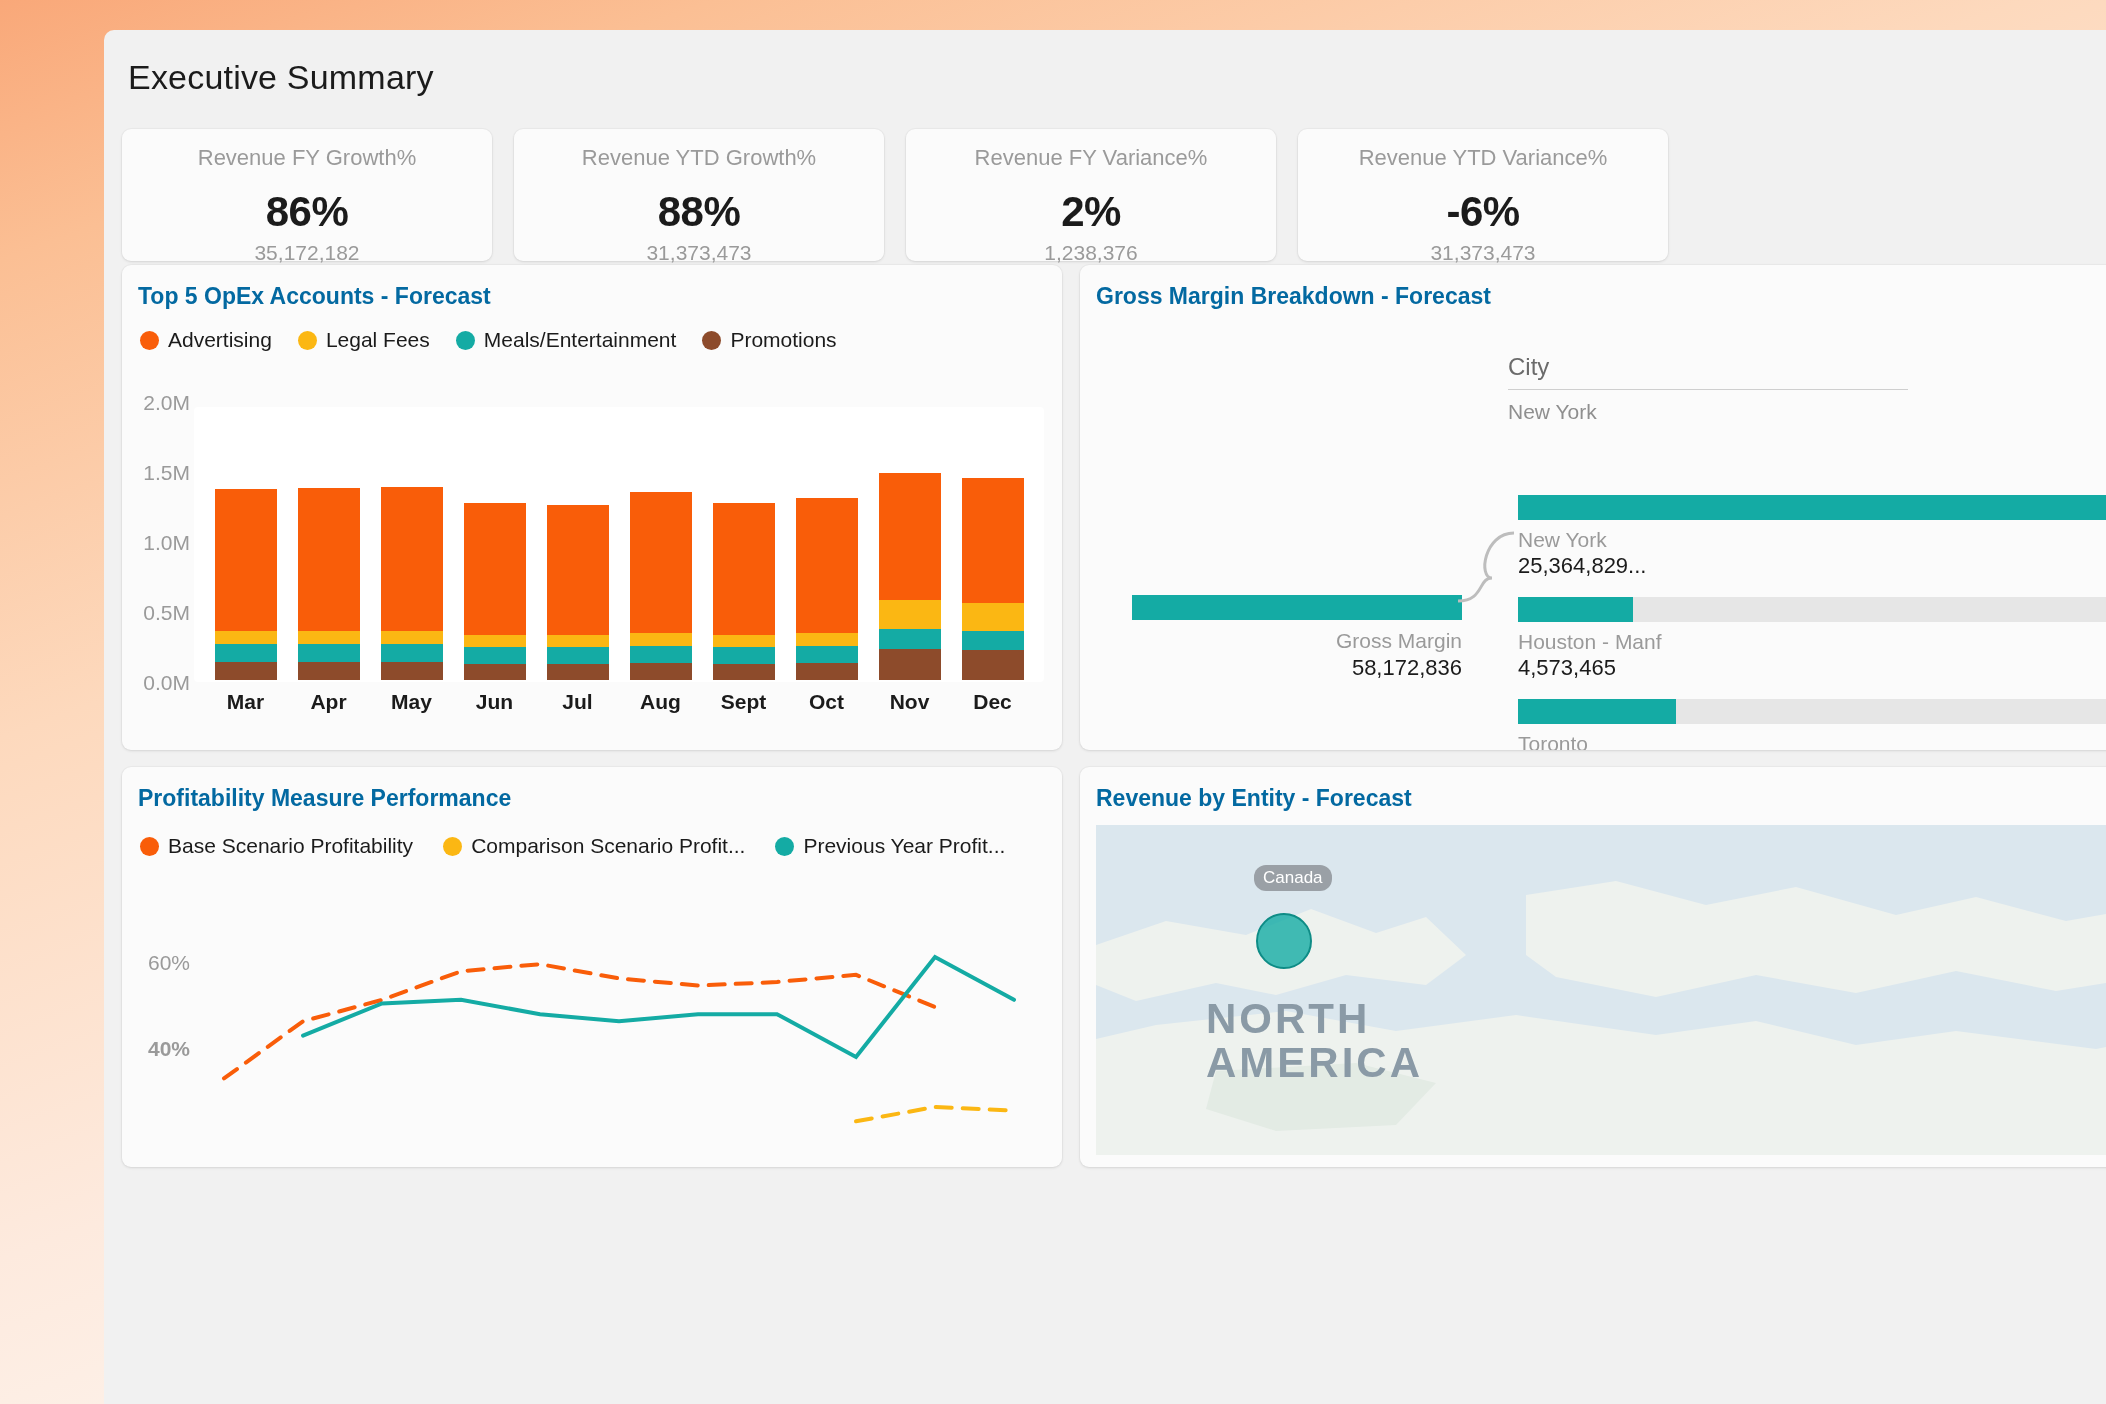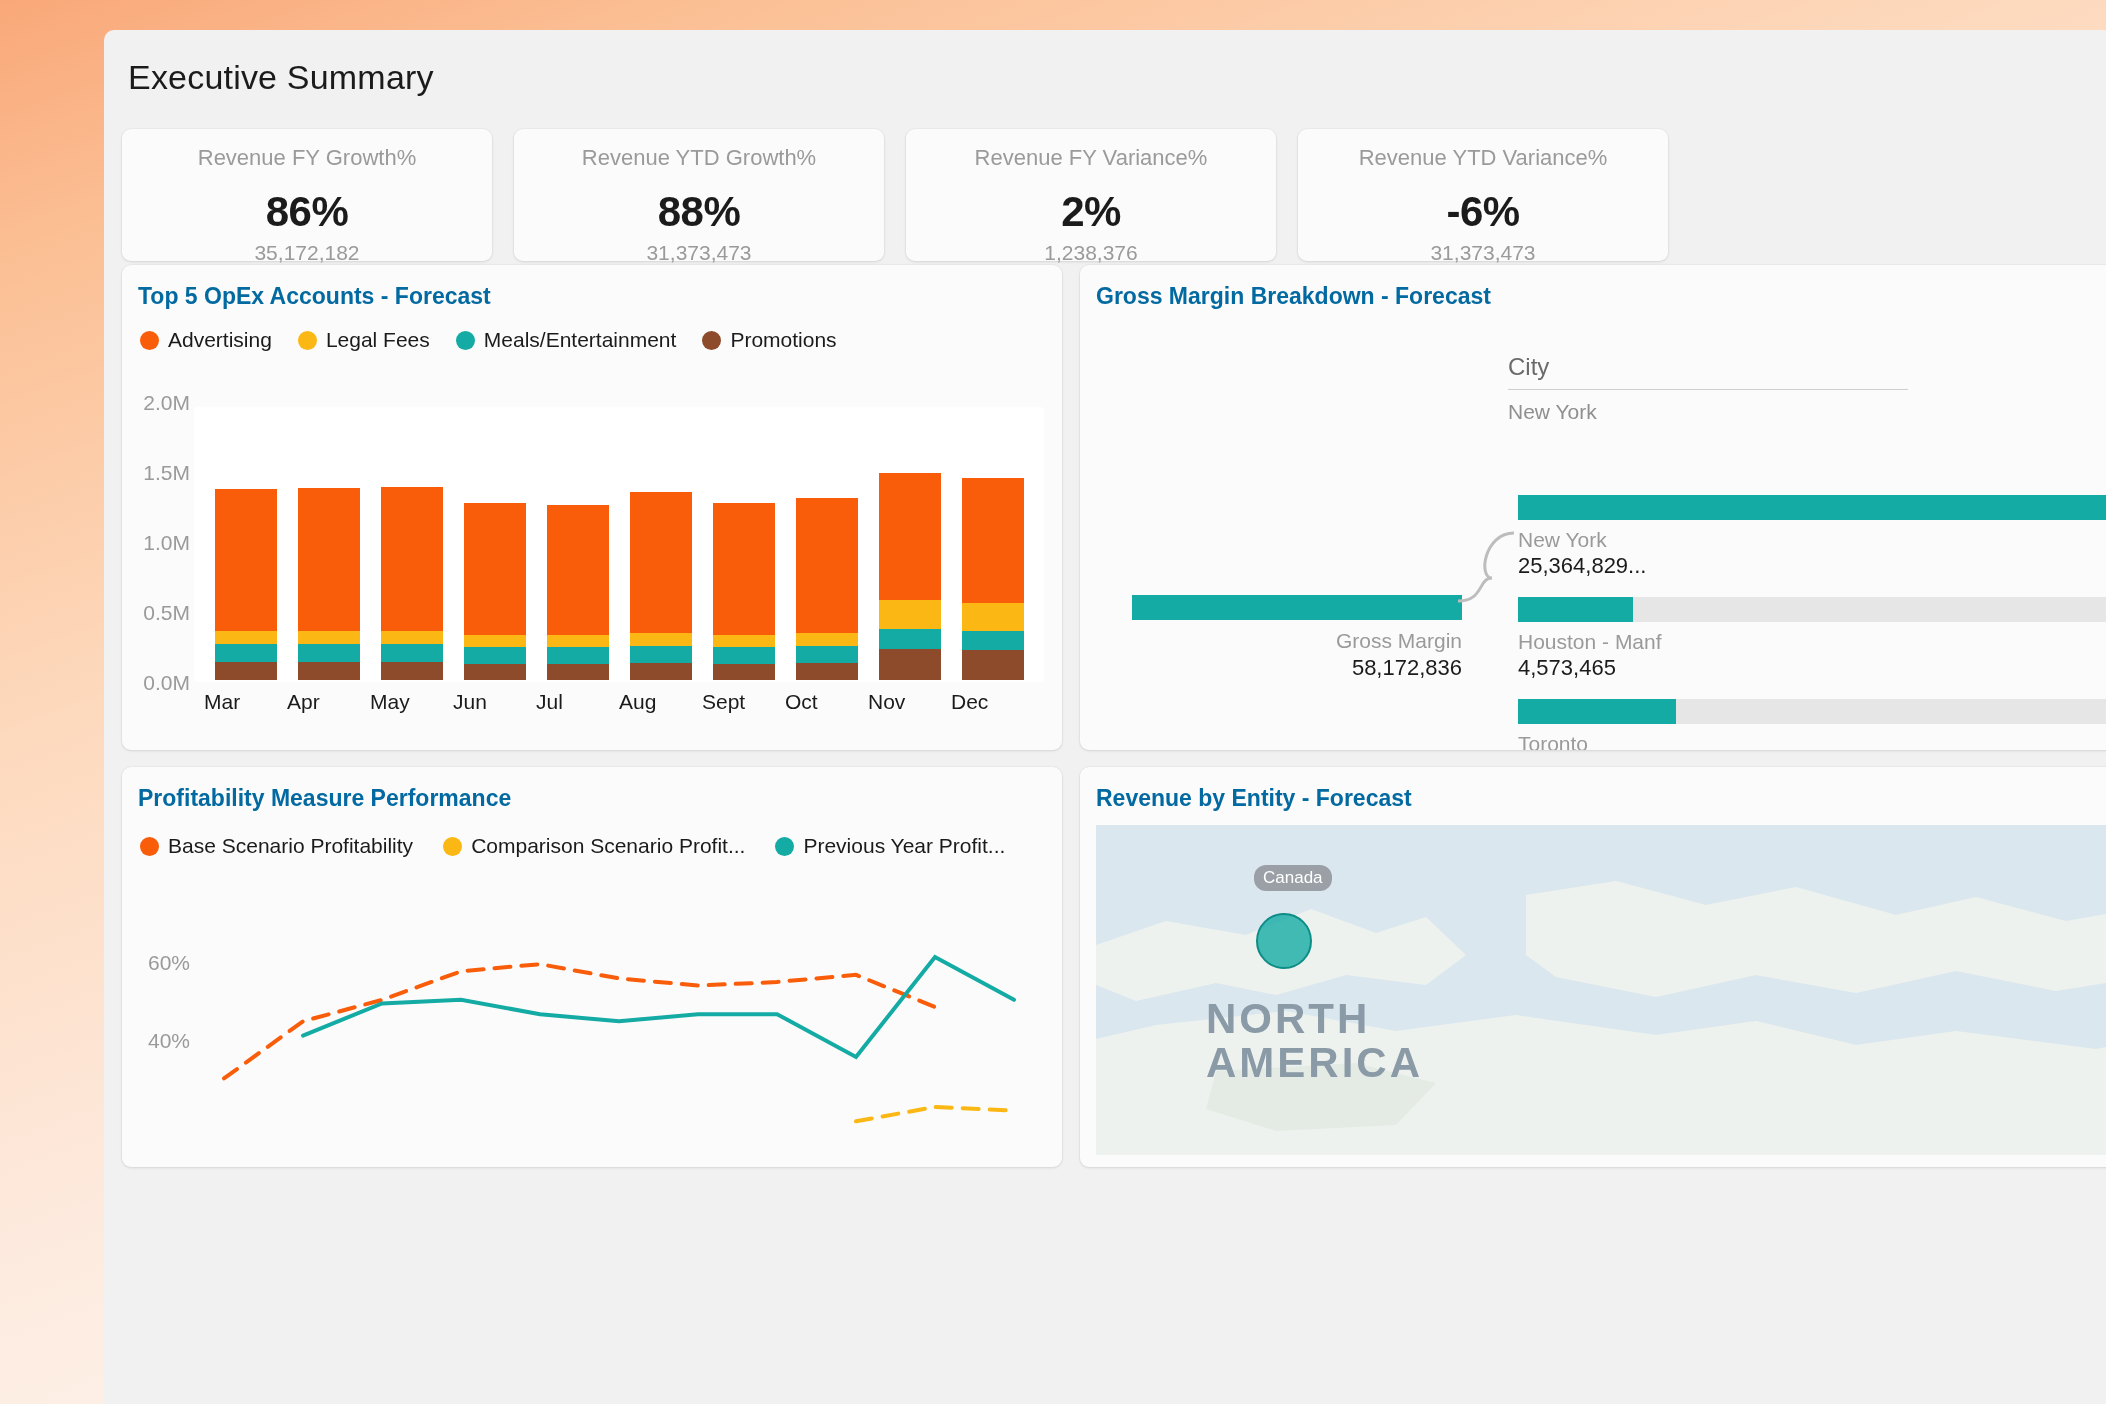--- a/index.html
+++ b/index.html
@@ -114,22 +114,24 @@
   .bar-stack { width: 62px; display: flex; flex-direction: column; justify-content: flex-end; }
   .seg { width: 100%; }
   .x-labels {
     position: absolute;
     left: 82px; top: 425px;
     width: 830px;
     display: flex;
   }
   .x-label {
     flex: 1 1 0;
+    text-align: center;
     font-size: 21px;
     color: #1b1b1b;
+    font-weight: bold;
   }
   
   #gm-panel { left: 976px; top: 235px; width: 1090px; height: 485px; }
   .gm-city-head {
     position: absolute;
     left: 428px; top: 88px;
     width: 250px;
   }
   .gm-city-title { font-size: 24px; color: #6b6b6b; padding-bottom: 8px; }
   .gm-city-rule { height: 1px; background: #cfcfcf; width: 400px; }
@@ -411,21 +413,21 @@
         <span class="legend-dot" style="background:#fbb713"></span>
         <span class="legend-text">Comparison Scenario Profit...</span>
       </div>
       <div class="legend-item">
         <span class="legend-dot" style="background:#14aba4"></span>
         <span class="legend-text">Previous Year Profit...</span>
       </div>
     </div>
 
     <div class="prof-y" id="prof-y-axis">
-        <div class="y-tick" style="top: 134px;">40%</div>
+        <div class="y-tick" style="top: 142px; font-weight: bold;">40%</div>
         <div class="y-tick" style="top: 55.7143px; text-align: center;">60%</div>
       </div>
     <svg class="prof-svg" id="prof-svg" width="850" height="260" viewBox="0 0 850 260">
         <path d="M30,181.42857142857144 L109,124.2857142857143 L188,102.85714285714286 L267,74.28571428571428 L346,67.14285714285714 L425,81.42857142857142 L504,88.57142857142858 L583,85 L662,77.85714285714286 L741,110" fill="none" stroke="#f95d09" stroke-width="4" stroke-linecap="round" stroke-dasharray="16 11"></path>
         <path d="M662,224.28571428571428 L741,210 L820,213.57142857142856" fill="none" stroke="#fbb713" stroke-width="4" stroke-linecap="round" stroke-dasharray="16 11"></path>
         <path d="M109,138.57142857142856 L188,106.42857142857142 L267,102.85714285714286 L346,117.14285714285714 L425,124.2857142857143 L504,117.14285714285714 L583,117.14285714285714 L662,160 L741,60 L820,102.85714285714286" fill="none" stroke="#14aba4" stroke-width="4" stroke-linecap="round"></path>
       </svg>
   </div>
 
   <div class="panel" id="map-panel">

